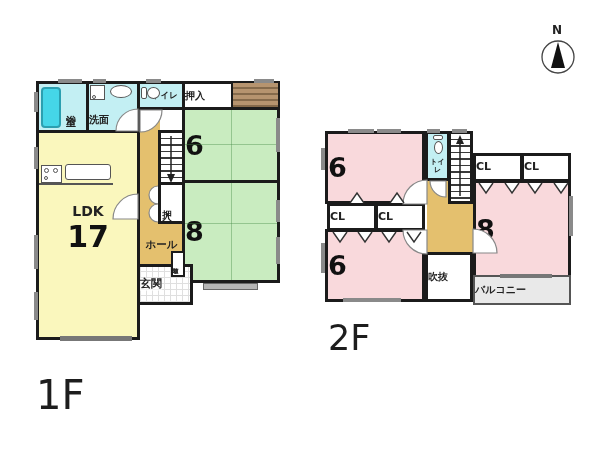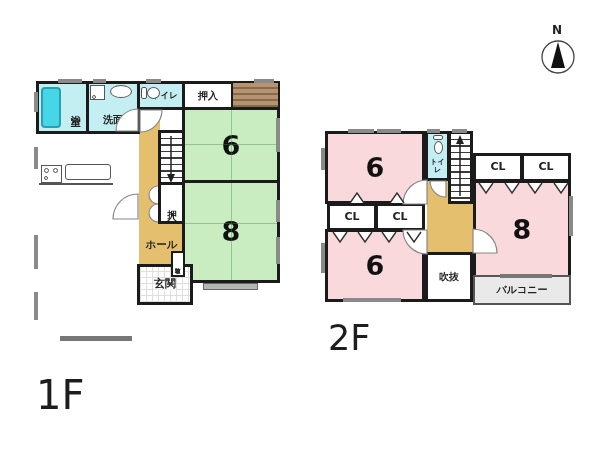--- a/index.html
+++ b/index.html
@@ -5,21 +5,21 @@
   :root{
     --wall:#1b1b1b; --ldk:#faf7bd; --tatami:#c9ecc0; --western:#f9d9dc;
     --wet:#c3eff3; --tub:#45d6e8; --hall:#e4c06e; --terrace:#ab8c68;
     --terrace-stripe:#8a6e4e; --balcony:#e9e9e9; --window:#8a8a8a;
   }
   html,body{margin:0;padding:0;}
   body{width:600px;height:450px;position:relative;background:#fff;
        font-family:"DejaVu Sans","Liberation Sans",sans-serif;overflow:hidden;}
   .abs{position:absolute;box-sizing:border-box;}
   .room{position:absolute;box-sizing:border-box;border:3px solid var(--wall);
-        display:flex;align-items:center;justify-content:center;}
+        display:flex;align-items:center;}
   .noborder{border:none;}
   .lbl{color:#222;font-weight:bold;line-height:1.15;text-align:center;}
   .num{font-size:27px;font-weight:600;color:#111;}
   .vtext{writing-mode:vertical-rl;text-orientation:upright;letter-spacing:1px;}
   .win{position:absolute;background:var(--window);z-index:6;}
   .tatami-line{position:absolute;background:rgba(70,140,70,.4);z-index:2;}
   .stairs{background-color:#fff;background-image:repeating-linear-gradient(
       to bottom,#ffffff 0px,#ffffff 5px,#3a3a3a 5px,#3a3a3a 6.5px);}
   .tile{background-color:#fff;background-image:
       repeating-linear-gradient(0deg,#dfdfdf 0 1px,transparent 1px 6px),
@@ -70,20 +70,24 @@
   <div class="tatami-line" style="left:231px;top:110px;width:1px;height:70px;"></div>
   <div class="tatami-line" style="left:185px;top:144px;width:92px;height:1px;"></div>
   <div class="tatami-line" style="left:231px;top:183px;width:1px;height:97px;"></div>
   <div class="tatami-line" style="left:185px;top:223px;width:92px;height:1px;"></div>
 
   <div class="room stairs" style="left:158px;top:130px;width:27px;height:55px;"></div>
   <div class="room" style="left:158px;top:182px;width:27px;height:42px;background:#fff;">
     <span class="lbl vtext" style="font-size:9.5px;">押入</span>
   </div>
 
+  <div class="room" style="left:36px;top:130px;width:104px;height:210px;background:var(--ldk);flex-direction:column;">
+    <span class="lbl" style="font-size:14px;margin-top:70px;">LDK</span>
+    <span class="num" style="font-size:30px;">17</span>
+  </div>
   <div class="fixture" style="left:41px;top:165px;width:21px;height:18px;"></div>
   <div class="fixture" style="left:44px;top:168px;width:5px;height:5px;border-radius:50%;"></div>
   <div class="fixture" style="left:53px;top:168px;width:5px;height:5px;border-radius:50%;"></div>
   <div class="fixture" style="left:44px;top:176px;width:4px;height:4px;border-radius:50%;"></div>
   <div class="fixture" style="left:65px;top:164px;width:46px;height:16px;border-radius:3px;"></div>
   <div class="abs" style="left:39px;top:183px;width:74px;height:2px;background:#555;z-index:3;"></div>
 
   <div class="room tile" style="left:137px;top:264px;width:56px;height:41px;">
     <span class="lbl" style="font-size:11px;background:rgba(255,255,255,.6);">玄関</span>
   </div>

